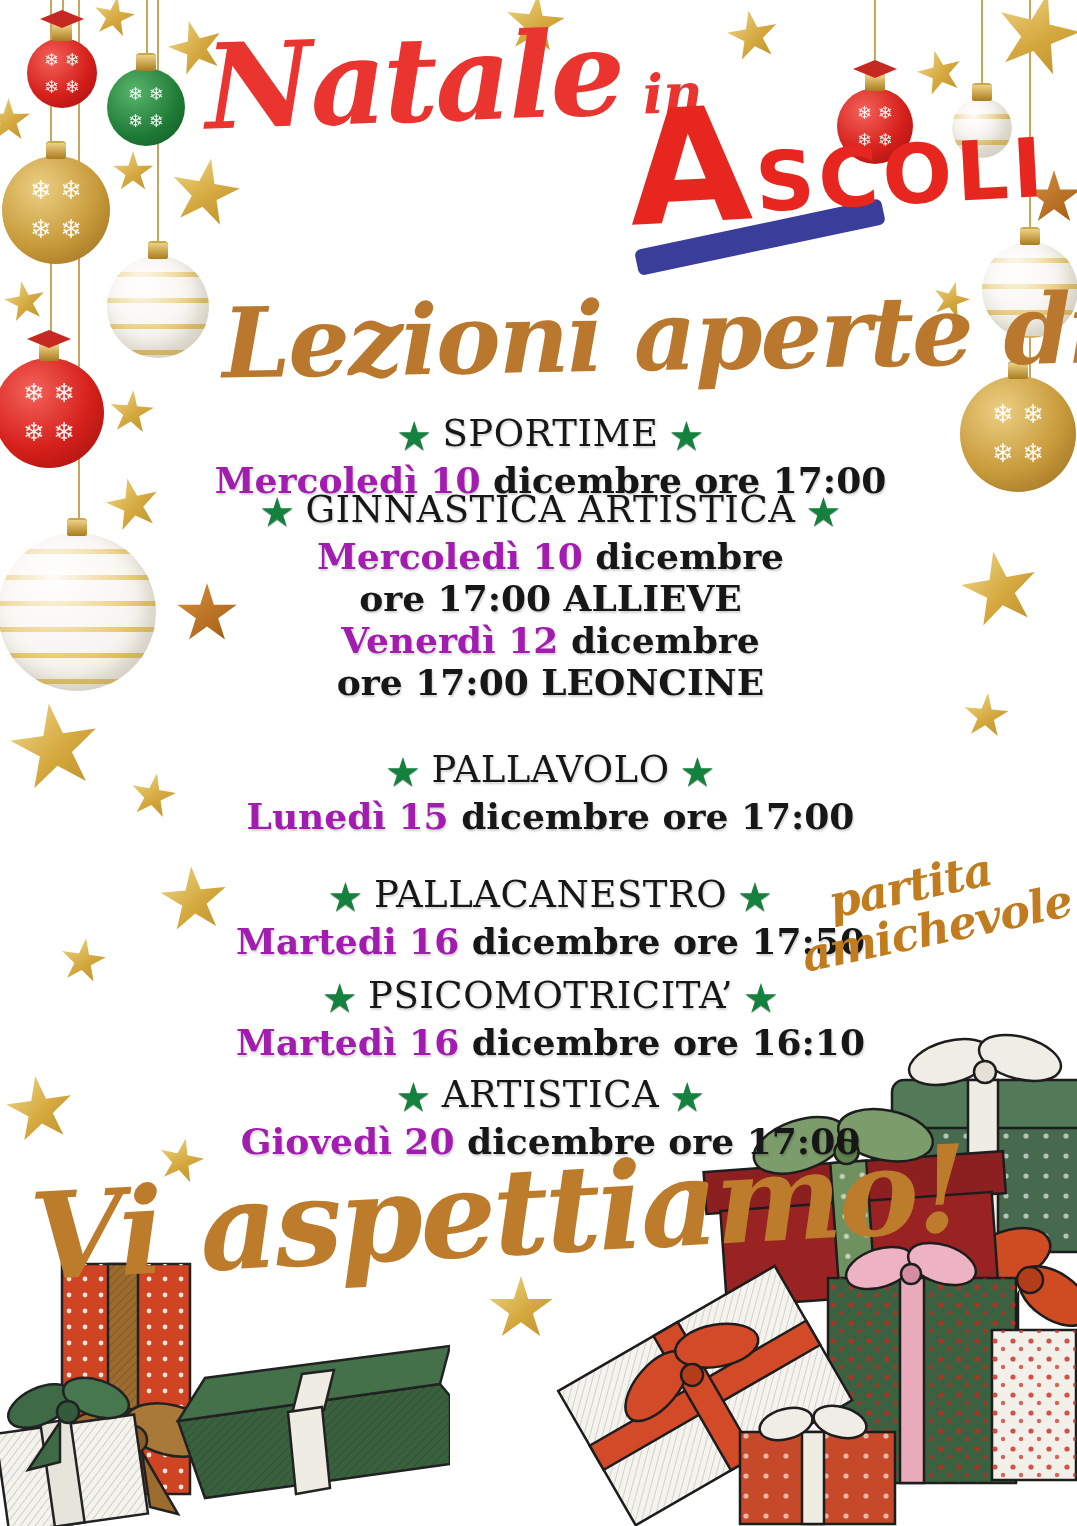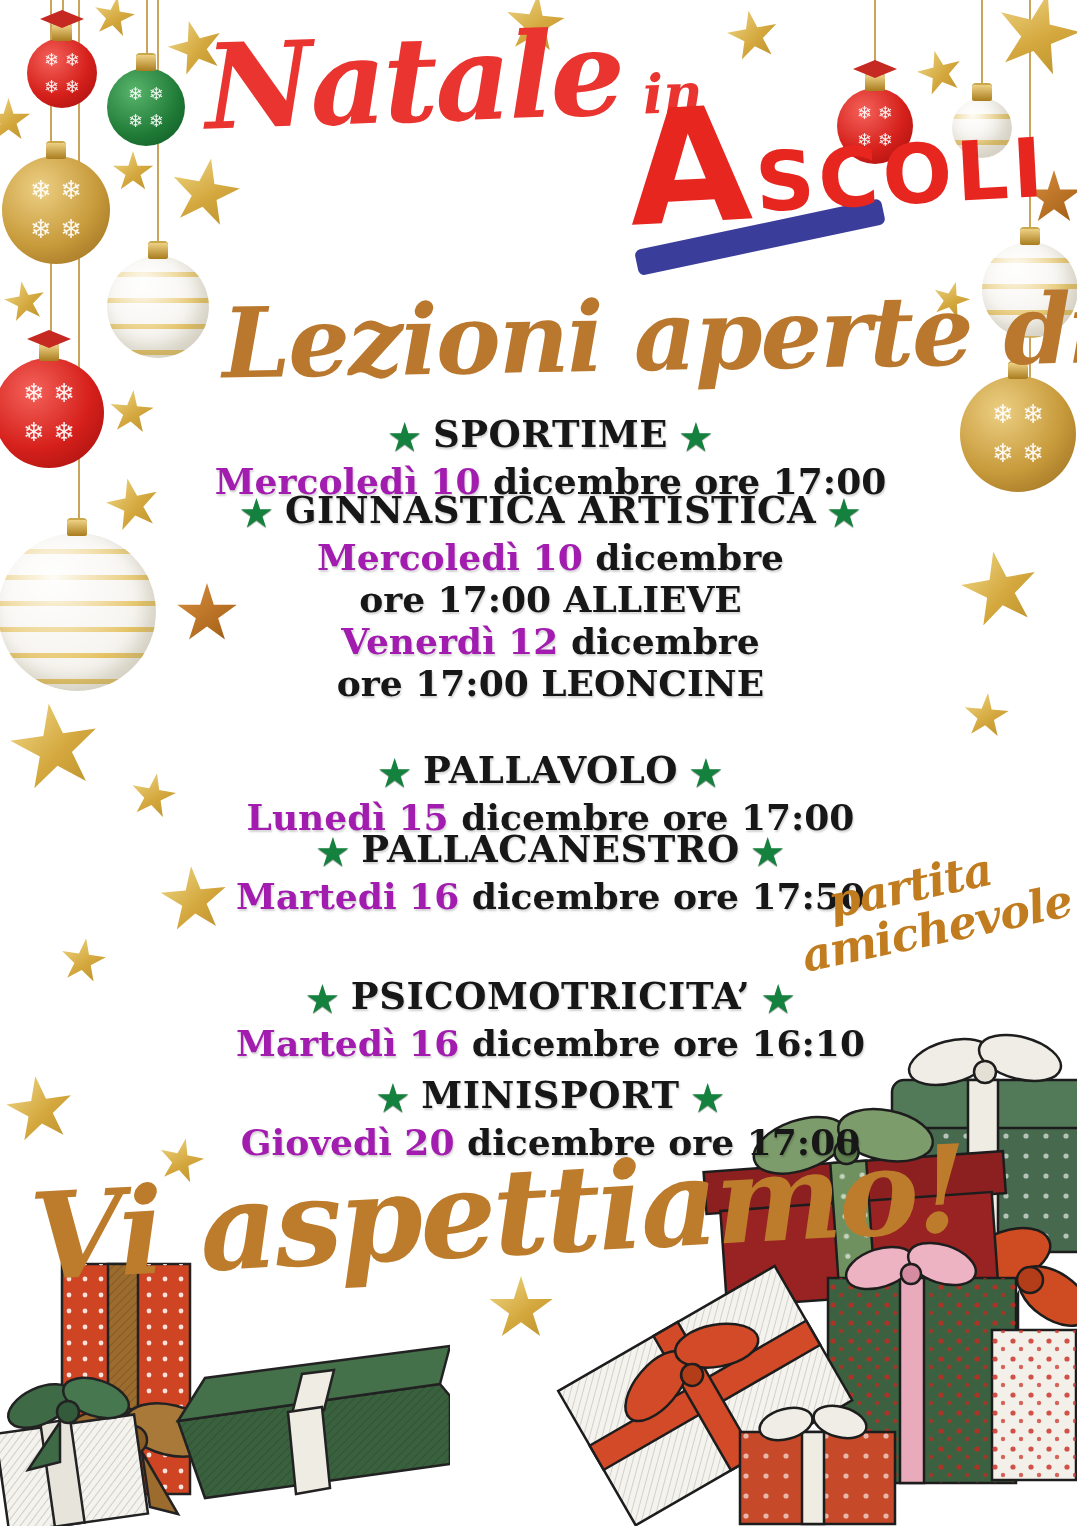--- a/index.html
+++ b/index.html
@@ -61,21 +61,21 @@
     background:#3b3d9a;transform:rotate(-9deg);z-index:4;
   }
   .subtitle{
     position:absolute;left:222px;top:278px;z-index:5;color:#b9782e;
     font-style:italic;font-weight:bold;font-size:97px;white-space:nowrap;
     transform:rotate(-1deg);letter-spacing:-2px;
   }
   
   .events{position:absolute;left:128px;top:0;width:845px;z-index:5;}
   .event{position:absolute;width:100%;text-align:center;}
-  .ev-head{font-weight:bold;font-size:37px;color:#171717;letter-spacing:.5px;
+  .ev-head{font-weight:normal;font-size:37px;color:#171717;letter-spacing:.5px;
     text-shadow:1px 2px 2px rgba(0,0,0,.18);white-space:nowrap;}
   .gstar{color:#15813e;font-family:"DejaVu Sans",sans-serif;font-size:40px;
     vertical-align:-4px;margin:0 10px;text-shadow:0 1px 1px rgba(0,40,10,.5);}
   .ev-line{font-weight:bold;font-size:36px;line-height:42px;color:#171717;
     text-shadow:1px 2px 2px rgba(0,0,0,.18);white-space:nowrap;}
   .ev-line .red{color:#a21caf;}
   .note{
     position:absolute;left:795px;top:862px;width:240px;z-index:5;text-align:center;
     color:#c07c1f;font-style:italic;font-weight:bold;font-size:45px;line-height:1.05;
     transform:rotate(-12deg);letter-spacing:-1px;
@@ -171,32 +171,32 @@
       <div class="ev-line"><span>ore 17:00 ALLIEVE</span></div>
       <div class="ev-line"><span class="red">Venerdì 12</span><span> dicembre</span></div>
       <div class="ev-line"><span>ore 17:00 LEONCINE</span></div>
     </div>
 
     <div class="event" style="top:748px">
       <div class="ev-head"><span class="gstar">★</span><span>PALLAVOLO</span><span class="gstar">★</span></div>
       <div class="ev-line"><span class="red">Lunedì 15</span><span> dicembre ore 17:00</span></div>
     </div>
 
-    <div class="event" style="top:827px">
+    <div class="event" style="top:873px">
       <div class="ev-head"><span class="gstar">★</span><span>PALLACANESTRO</span><span class="gstar">★</span></div>
       <div class="ev-line"><span class="red">Martedi 16</span><span> dicembre ore 17:50</span></div>
     </div>
 
     <div class="event" style="top:974px">
       <div class="ev-head"><span class="gstar">★</span><span>PSICOMOTRICITA’</span><span class="gstar">★</span></div>
       <div class="ev-line"><span class="red">Martedì 16</span><span> dicembre ore 16:10</span></div>
     </div>
 
     <div class="event" style="top:1073px">
-      <div class="ev-head"><span class="gstar">★</span><span>MINISPORT</span><span class="gstar">★</span></div>
+      <div class="ev-head"><span class="gstar">★</span><span>ARTISTICA</span><span class="gstar">★</span></div>
       <div class="ev-line"><span class="red">Giovedì 20</span><span> dicembre ore 17:00</span></div>
     </div>
 
   </div>
 
   <div class="note">
     <div>partita</div>
     <div>amichevole</div>
   </div>
 

